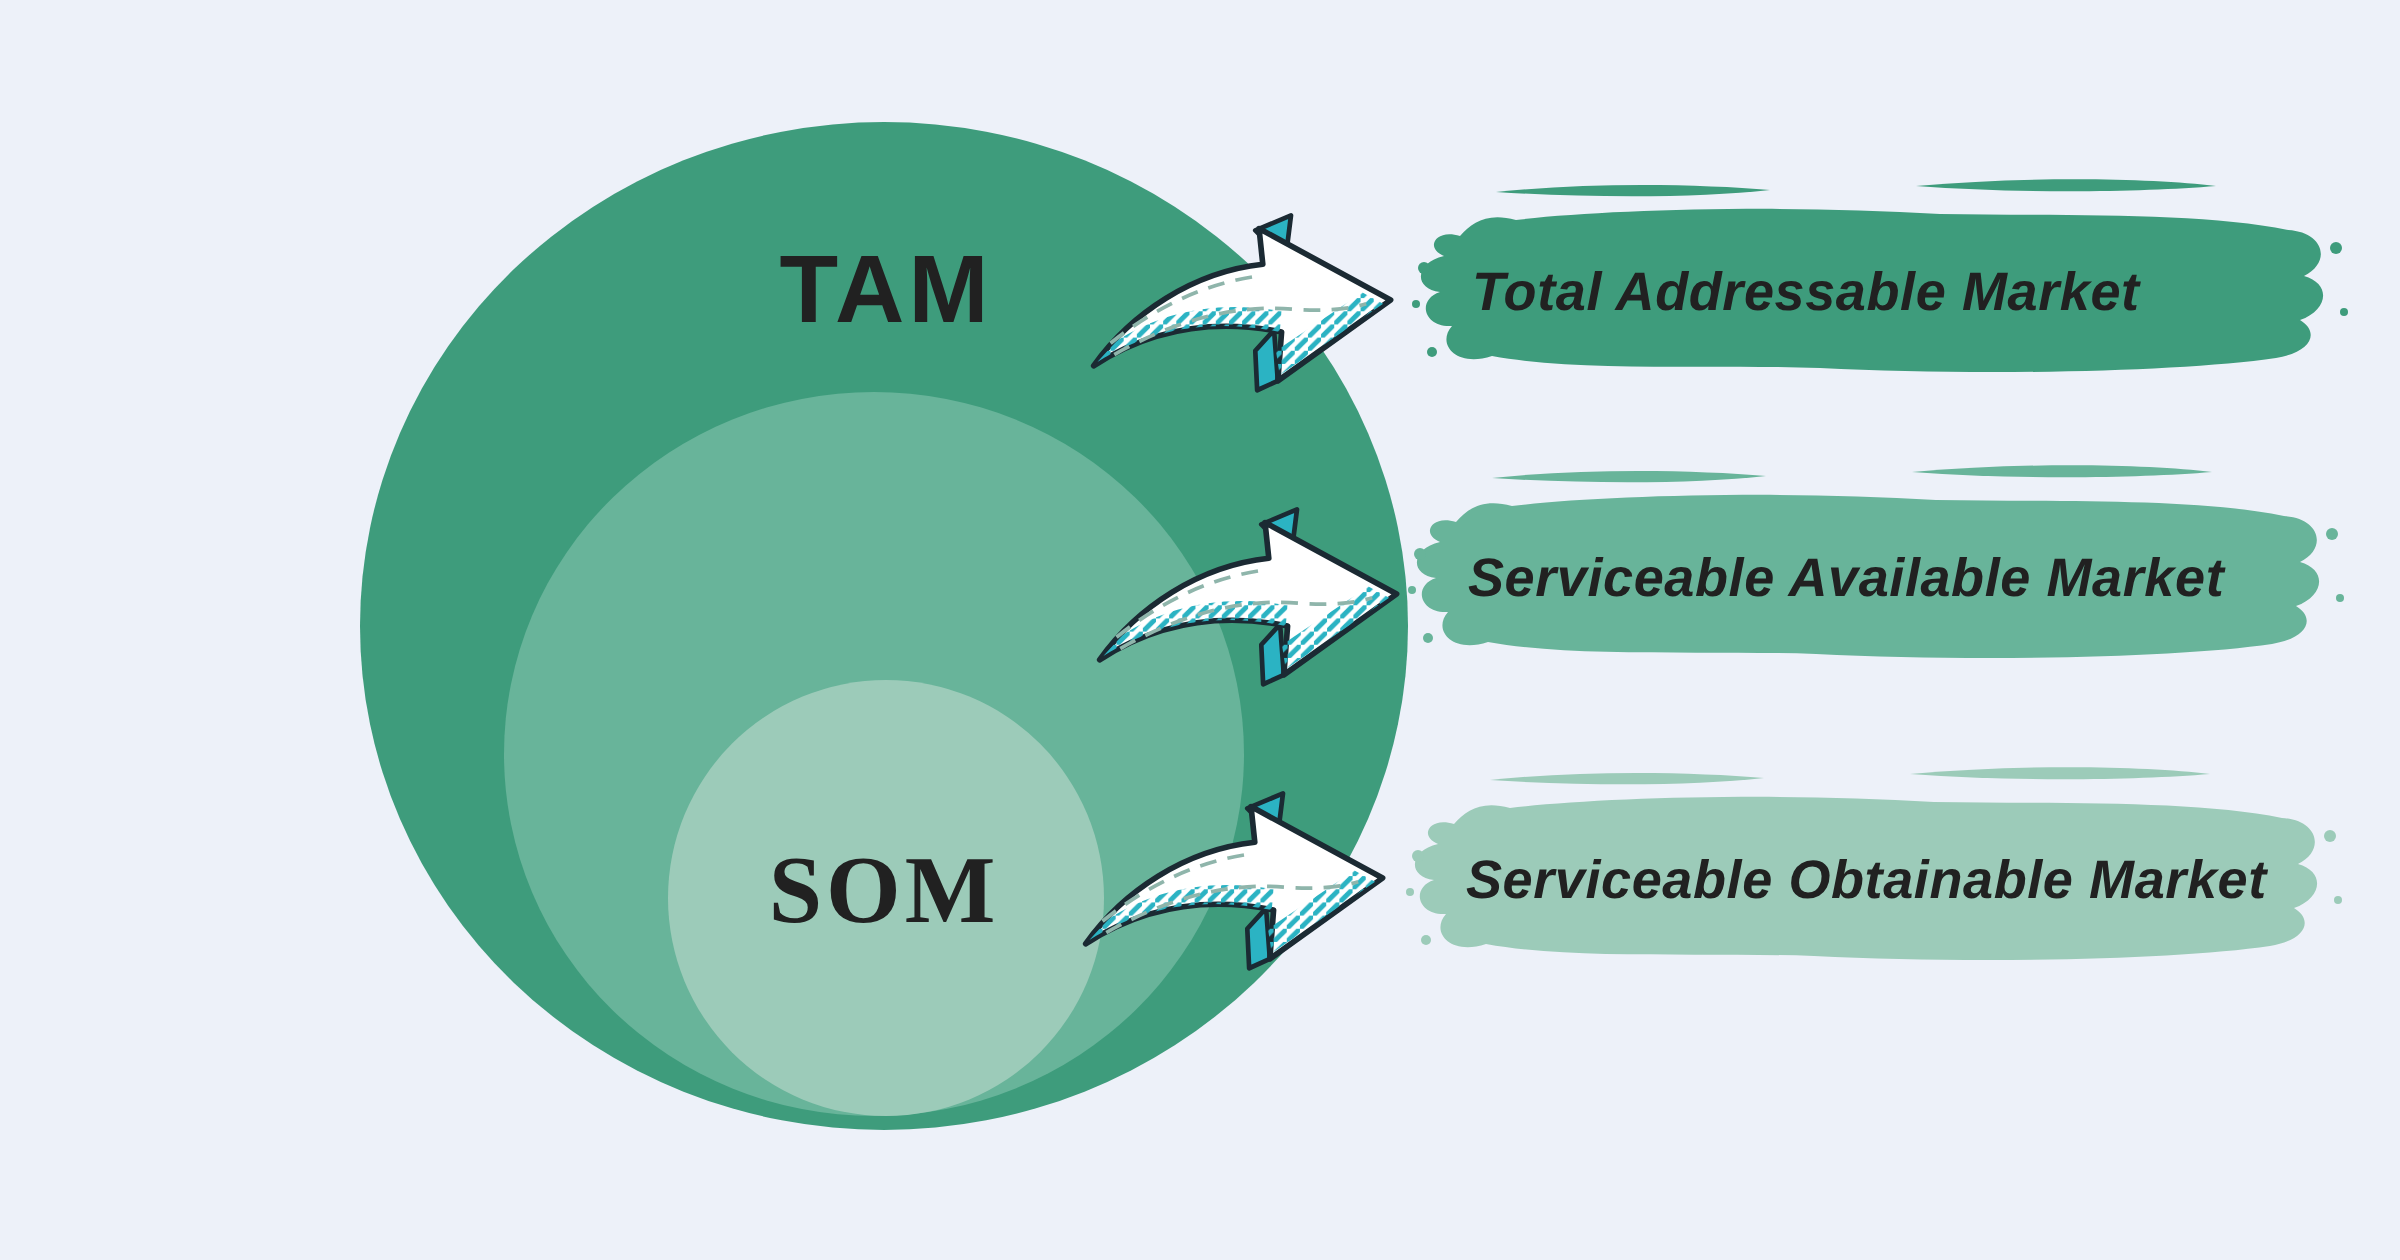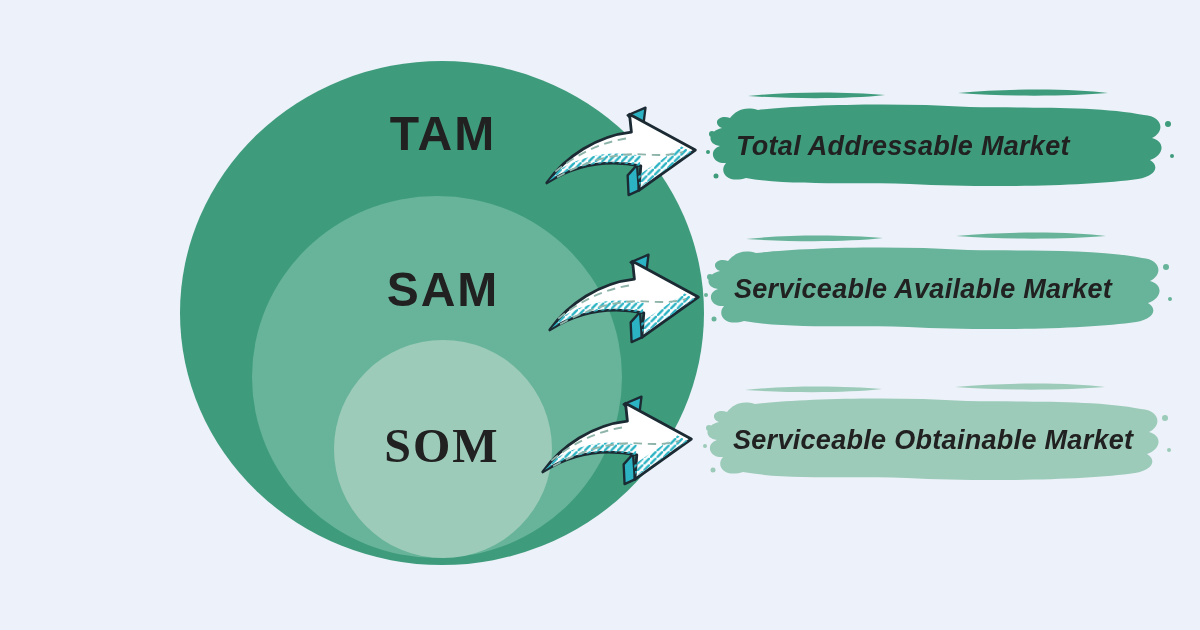--- a/index.html
+++ b/index.html
@@ -12,21 +12,21 @@
   }
   .ring{position:absolute;border-radius:50%;}
   .ring-tam{left:180px;top:61px;width:524px;height:504px;background:#3e9c7c;}
   .ring-sam{left:252px;top:196px;width:370px;height:362px;background:#68b49a;}
   .ring-som{left:334px;top:340px;width:218px;height:218px;background:#9ccbb9;}
   .ring-label{
     position:absolute;width:200px;text-align:center;
     font-size:48px;font-weight:bold;letter-spacing:2px;
     color:#212121;line-height:1;
   }
-  .lbl-tam{left:343px;top:110px;}
+  .lbl-tam{left:343px;top:122px;}
   .lbl-sam{left:343px;top:266px;}
   .lbl-som{left:342px;top:422px;font-family:Liberation Serif, serif;}
   .arrow{position:absolute;width:160px;height:94px;}
   .arr-1{left:542px;top:103px;}
   .arr-2{left:545px;top:250px;}
   .arr-3{left:538px;top:392px;}
   .callout{position:absolute;width:480px;height:120px;font-style:italic;}
   .co-1{left:700px;top:84px;color:#3e9c7c;}
   .co-2{left:698px;top:227px;color:#68b49a;}
   .co-3{left:697px;top:378px;color:#9ccbb9;}
@@ -75,21 +75,20 @@
         <circle fill="currentColor" cx="472" cy="72" r="2"></circle>
       </symbol>
     </defs>
   </svg>
 
   <div class="ring ring-tam"></div>
   <div class="ring ring-sam"></div>
   <div class="ring ring-som"></div>
 
   <div class="ring-label lbl-tam">TAM</div>
-  <div class="ring-label lbl-sam">SAM</div>
   <div class="ring-label lbl-som">SOM</div>
 
   <svg class="arrow arr-1">
       <use href="#curved-arrow"></use>
     </svg>
   <svg class="arrow arr-2">
       <use href="#curved-arrow"></use>
     </svg>
   <svg class="arrow arr-3">
       <use href="#curved-arrow"></use>

